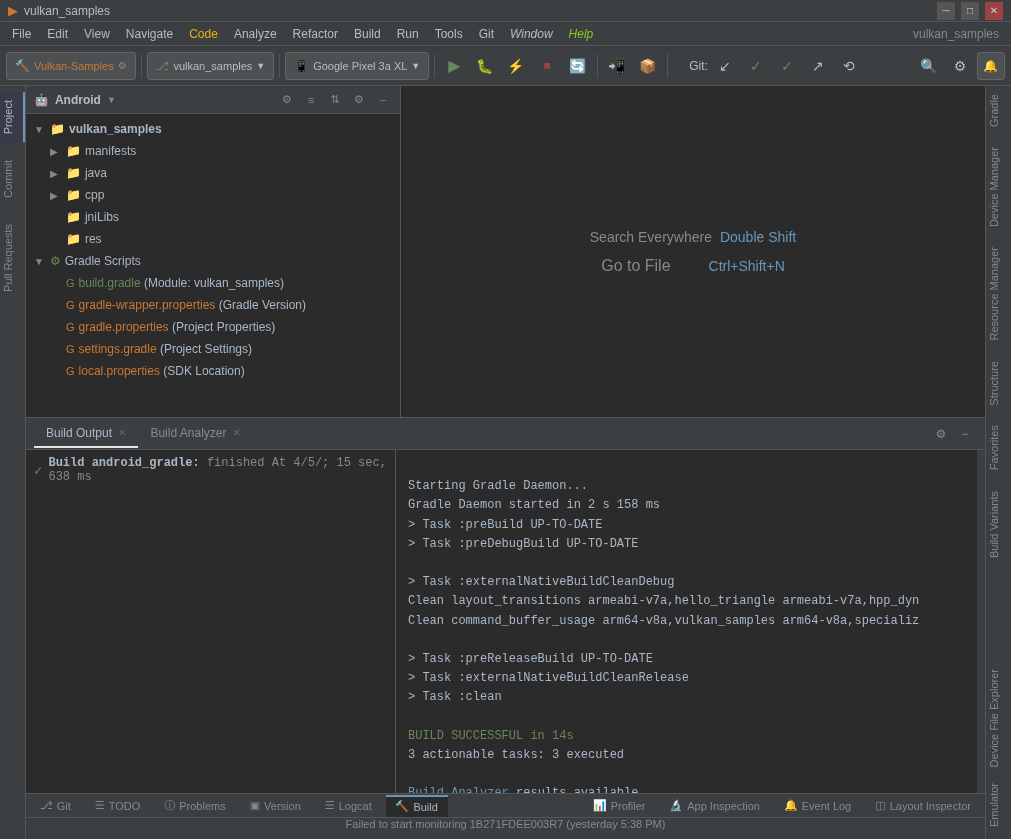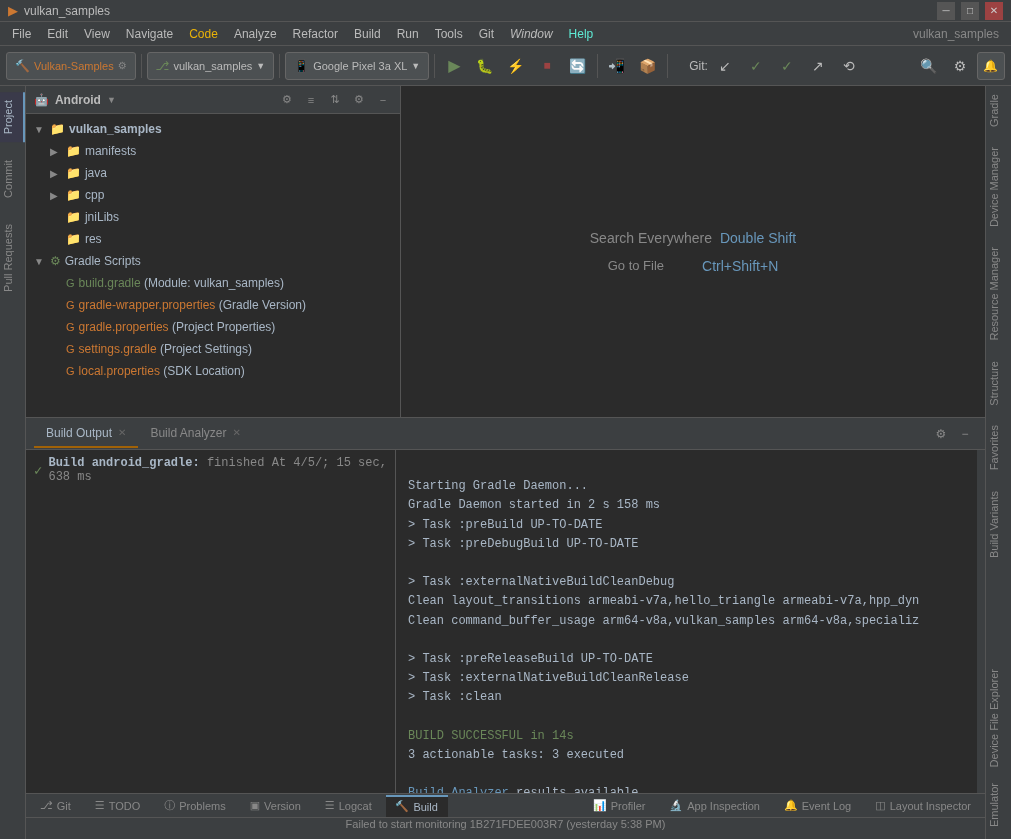--- a/index.html
+++ b/index.html
@@ -127,21 +127,21 @@
     <span style="padding:2px 8px;color:#bbb;font-size:12px;cursor:pointer;">View</span>
     <span style="padding:2px 8px;color:#bbb;font-size:12px;cursor:pointer;">Navigate</span>
     <span style="padding:2px 8px;color:#eab308;font-size:12px;cursor:pointer;text-align:center;">Code</span>
     <span style="padding:2px 8px;color:#bbb;font-size:12px;cursor:pointer;">Analyze</span>
     <span style="padding:2px 8px;color:#bbb;font-size:12px;cursor:pointer;">Refactor</span>
     <span style="padding:2px 8px;color:#bbb;font-size:12px;cursor:pointer;">Build</span>
     <span style="padding:2px 8px;color:#bbb;font-size:12px;cursor:pointer;">Run</span>
     <span style="padding:2px 8px;color:#bbb;font-size:12px;cursor:pointer;">Tools</span>
     <span style="padding:2px 8px;color:#bbb;font-size:12px;cursor:pointer;">Git</span>
     <span style="padding:2px 8px;color:#bbb;font-size:12px;cursor:pointer;font-style:italic;">Window</span>
-    <span style="padding:2px 8px;color:#5eead4;font-size:12px;cursor:pointer;">Help</span>
+    <span style="padding:2px 8px;color:#84cc16;font-size:12px;cursor:pointer;font-style:italic;">Help</span>
     <span style="margin-left:auto;color:#888;font-size:12px;padding-right:8px;">vulkan_samples</span>
   </div>
 
   <div style="height:40px;background:#3c3f41;display:flex;align-items:center;padding:0 6px;gap:3px;border-bottom:1px solid #555;">
 
     <button style="height:28px;background:#4c5052;border:1px solid #666;color:#cc7832;font-size:11px;padding:0 8px;cursor:pointer;display:flex;align-items:center;gap:4px;border-radius:3px;">
       <span style="font-size:12px;">🔨</span>
       <span>Vulkan-Samples</span>
       <span style="font-size:10px;color:#888;">⚙</span>
     </button>
@@ -276,31 +276,31 @@
             </div>
           </div>
         </div>
 
         <div class="editor-container">
           <div style="display:flex;align-items:center;gap:8px;">
             <span style="font-size:14px;color:#888;">Search Everywhere</span>
             <span style="font-size:14px;color:#6897bb;">Double Shift</span>
           </div>
           <div style="display:flex;align-items:center;gap:8px;">
-            <span style="font-size:13px;color:#888;">Go to File</span>
+            <span style="font-size:16px;color:#888;">Go to File</span>
             <span style="font-size:14px;color:#6897bb;margin-left:30px;">Ctrl+Shift+N</span>
           </div>
         </div>
 
       </div>
 
       <div class="bottom-content">
 
         <div style="height:32px;background:#3c3f41;display:flex;align-items:center;padding:0 8px;border-bottom:1px solid #555;">
-          <div style="height:28px;padding:0 12px;display:flex;align-items:center;gap:6px;cursor:pointer;font-size:12px;color:#a9b7c6;border-bottom:2px solid #a16207;">
+          <div style="height:28px;padding:0 12px;display:flex;align-items:center;gap:6px;cursor:pointer;font-size:12px;color:#a9b7c6;border-bottom:2px solid #e5e5e5;">
             <span>Build Output</span>
             <span style="font-size:10px;color:#666;cursor:pointer;">✕</span>
           </div>
           <div style="height:28px;padding:0 12px;display:flex;align-items:center;gap:6px;cursor:pointer;font-size:12px;color:#888;border-bottom:2px solid transparent;">
             <span>Build Analyzer</span>
             <span style="font-size:10px;color:#666;cursor:pointer;">✕</span>
           </div>
           <div style="flex:1;"></div>
           <button style="width:24px;height:24px;background:transparent;border:none;color:#888;font-size:12px;cursor:pointer;">⚙</button>
           <button style="width:24px;height:24px;background:transparent;border:none;color:#888;font-size:12px;cursor:pointer;">−</button>

